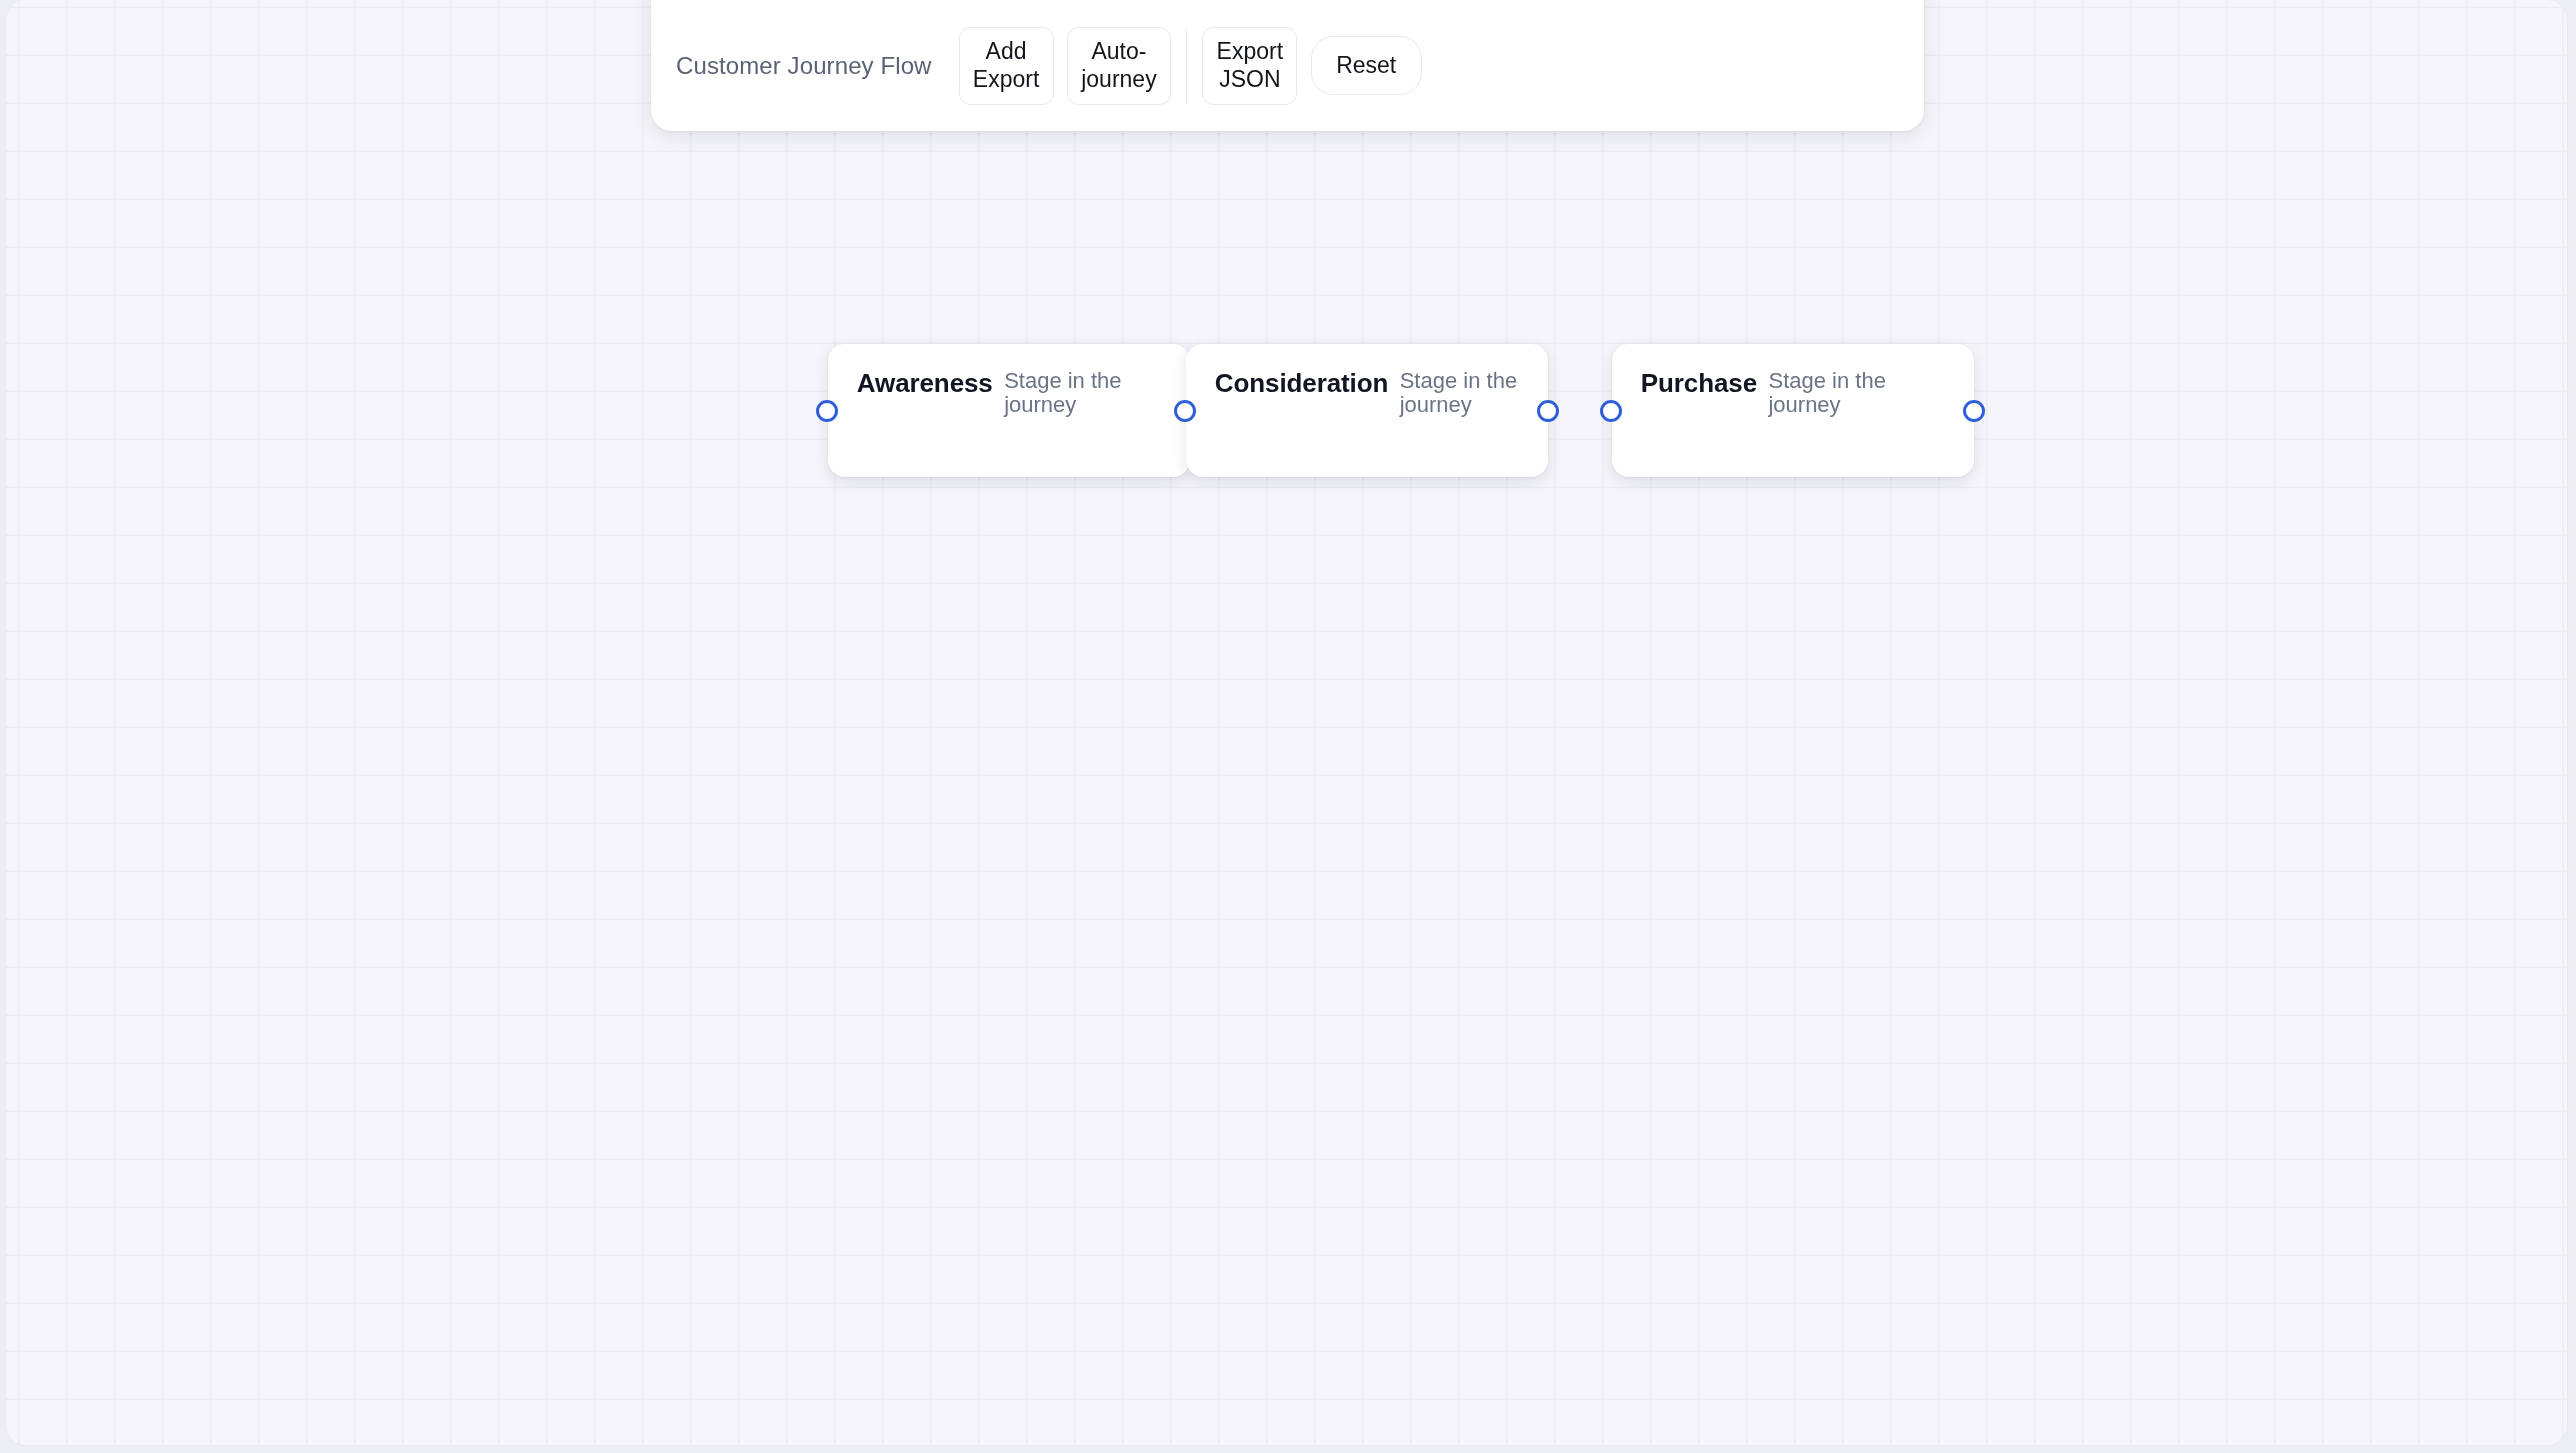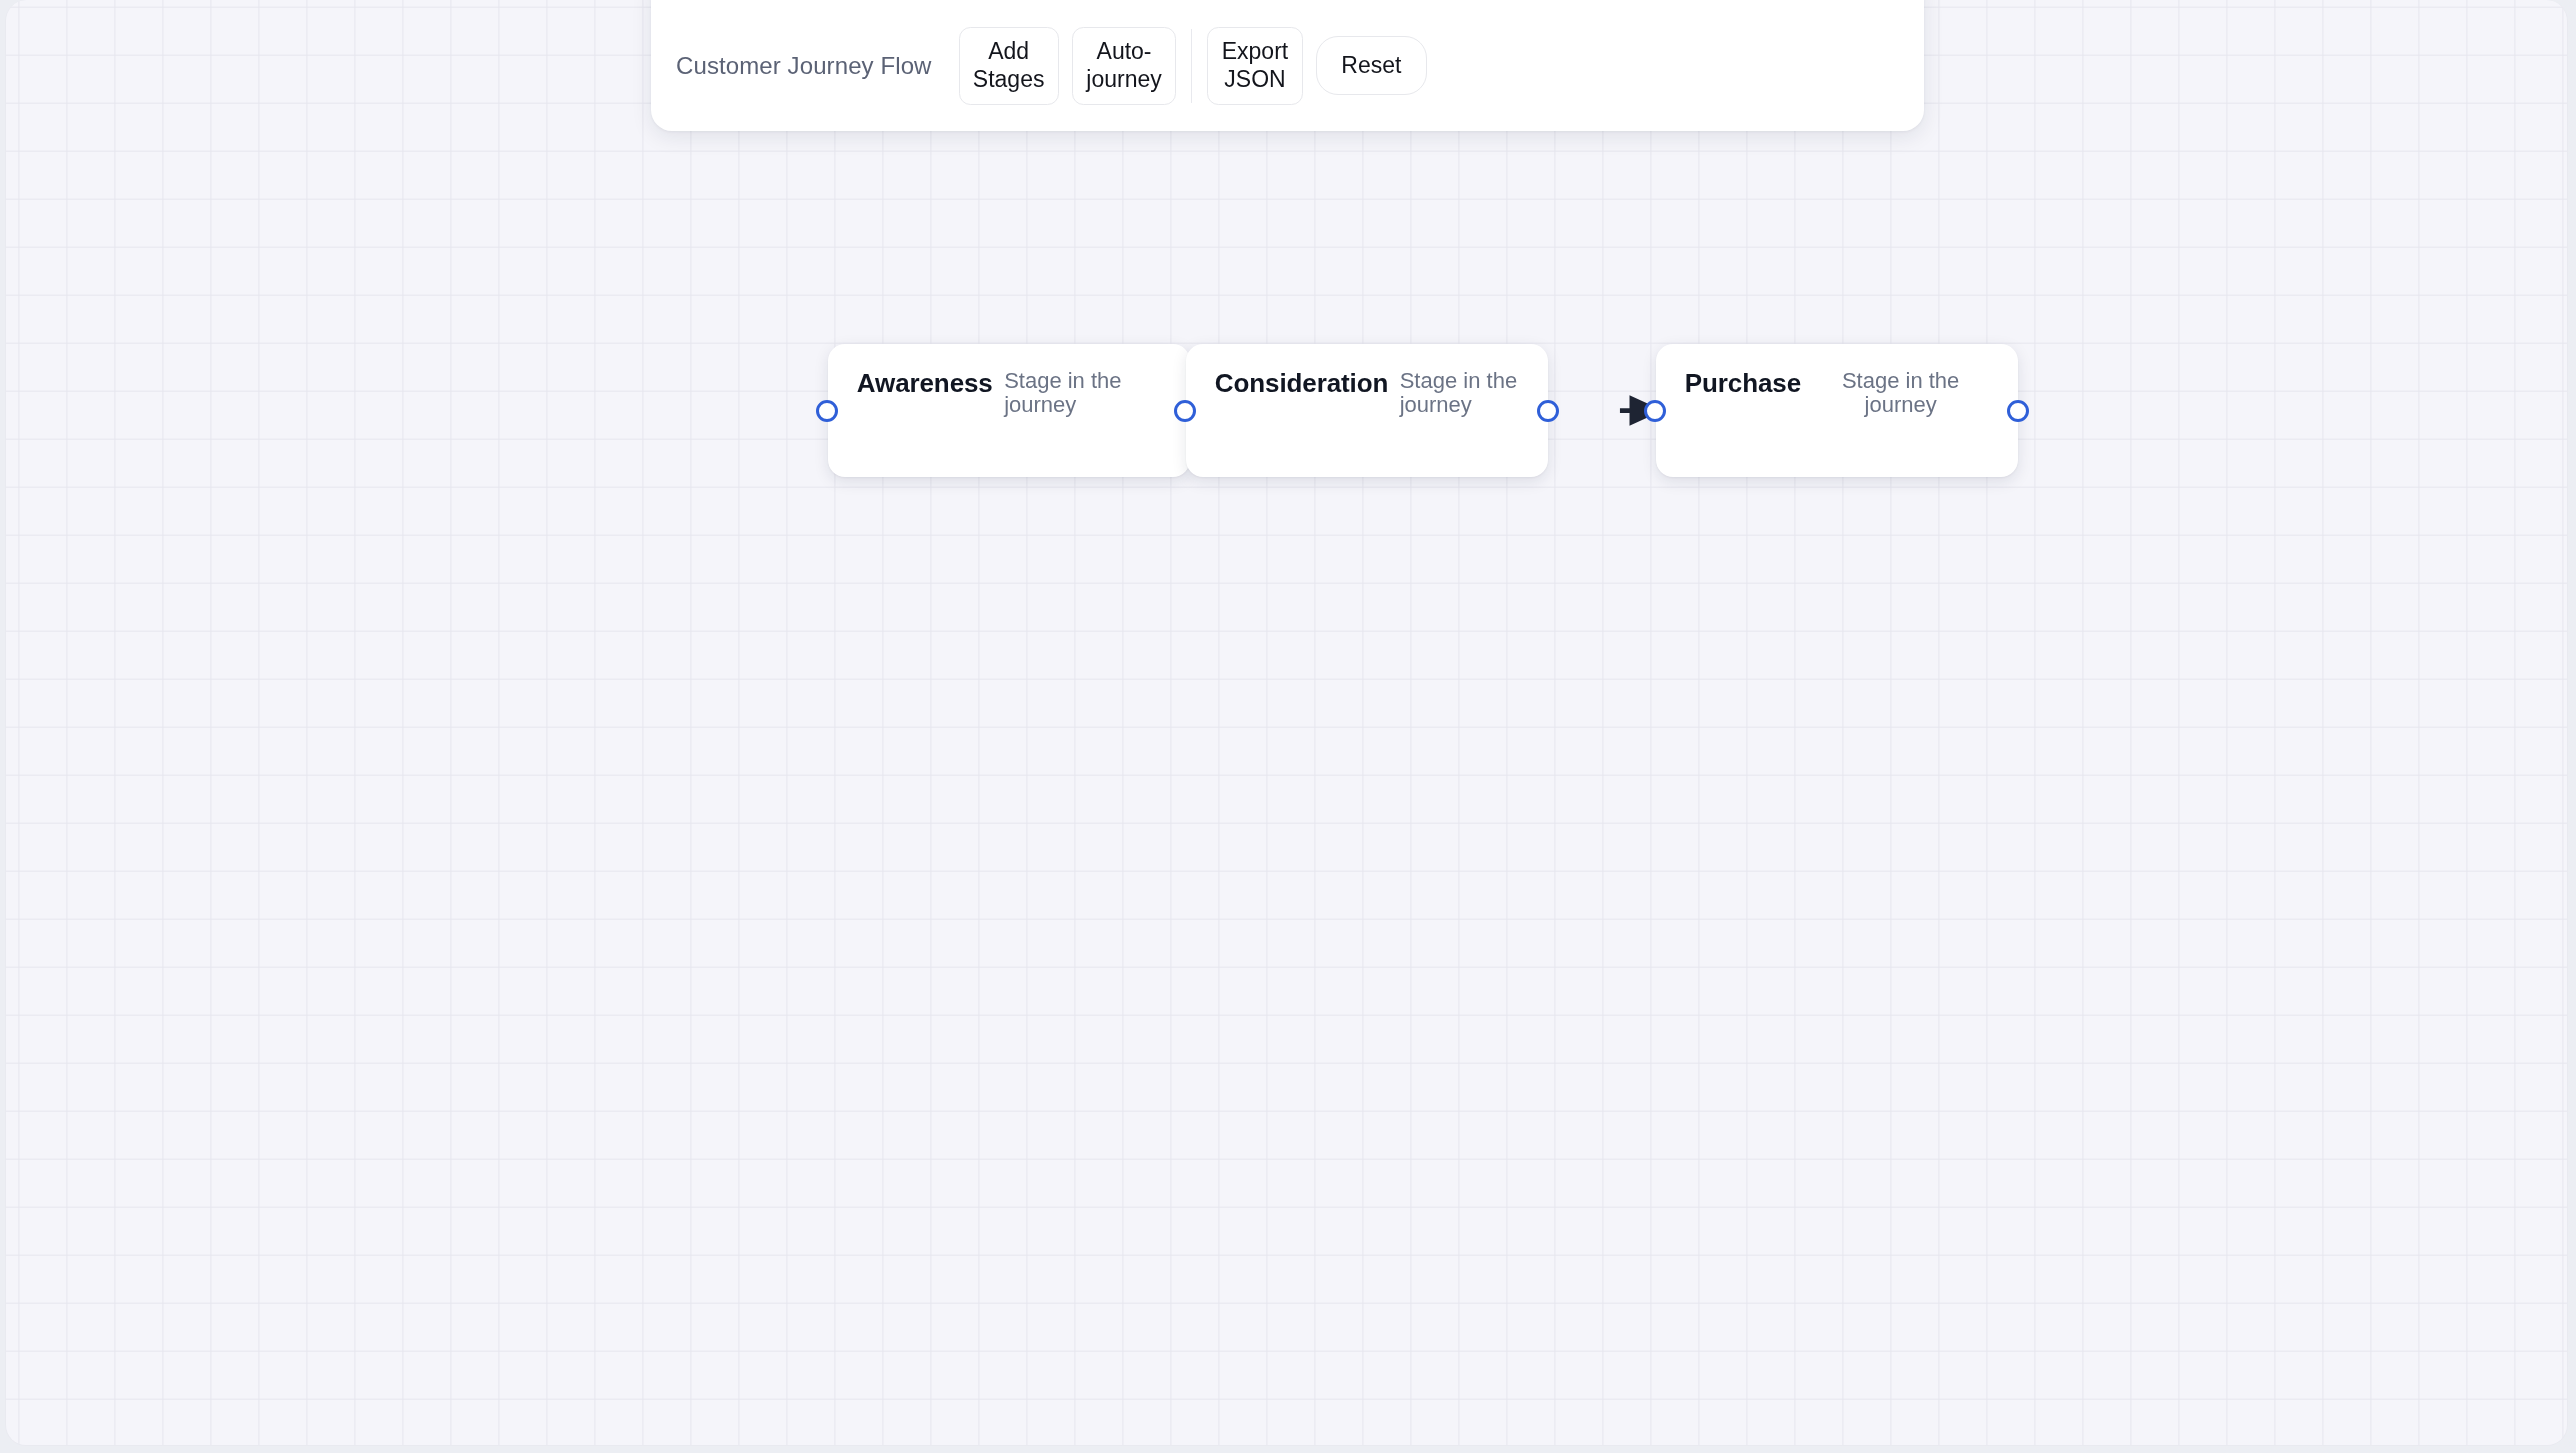--- a/index.html
+++ b/index.html
@@ -218,36 +218,36 @@
       <div class="handle right"></div>
     </div>
 
     <div class="node" style="left:1180px; top:344px;">
       <div class="handle left"></div>
       <div class="node-title">Consideration</div>
       <div class="node-sub">Stage in the journey</div>
       <div class="handle right"></div>
     </div>
 
-    <div class="node" style="left:1650px; top:344px;text-align:center;">
+    <div class="node" style="left:1606px; top:344px;">
       <div class="handle left"></div>
       <div class="node-title">Purchase</div>
       <div class="node-sub">Stage in the journey</div>
       <div class="handle right"></div>
     </div>
 
 
   </div>
 
   <div id="toolbar">
     <div id="toolbar-inner">
       <div class="panel-title">Customer Journey Flow</div>
 
       <button class="tb-btn">Add
-Stages</button>
+Export</button>
 
       <button class="tb-btn">Auto-
 journey</button>
 
       <div class="tb-divider"></div>
 
       <button class="tb-btn">Export
 JSON</button>
 
       <button class="tb-btn reset">Reset</button>

